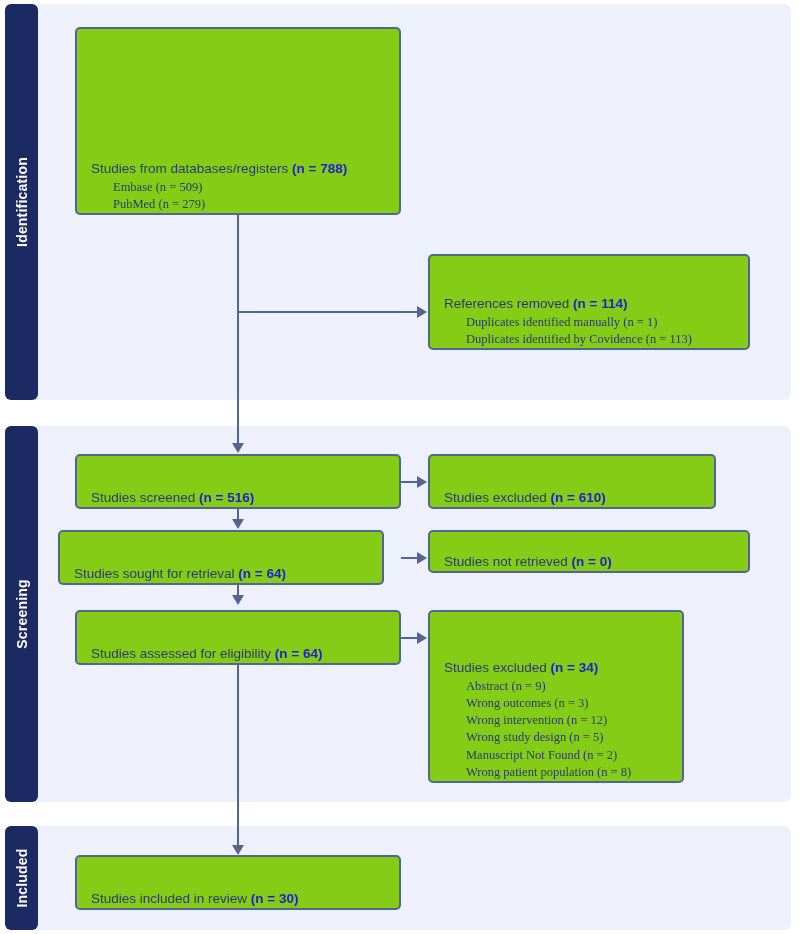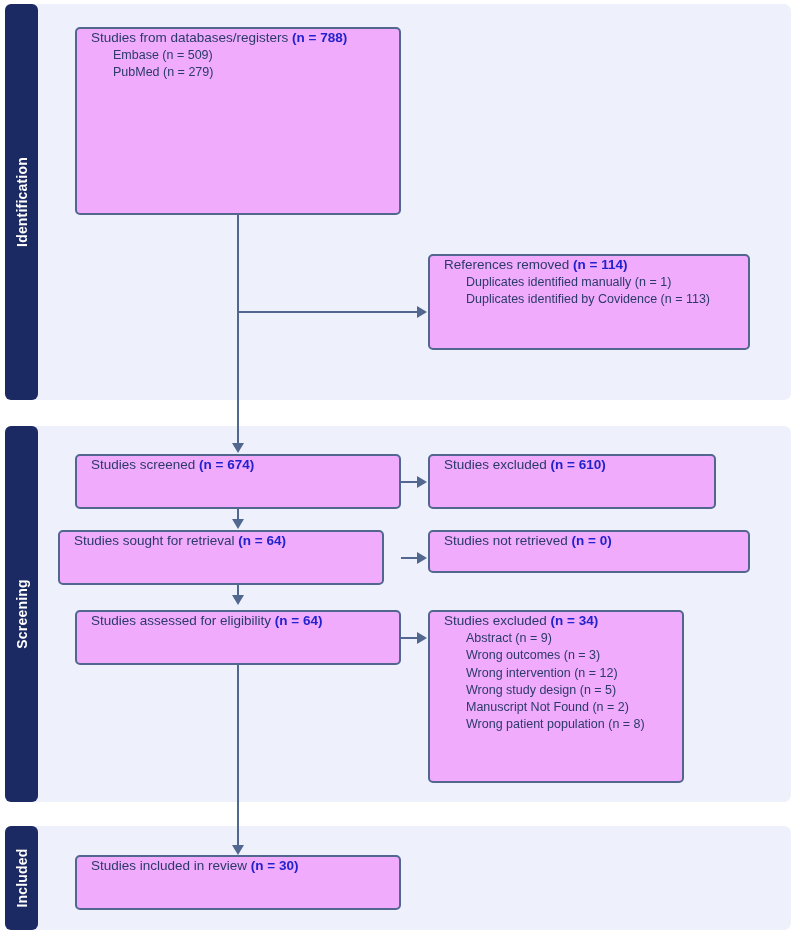--- a/index.html
+++ b/index.html
@@ -37,26 +37,26 @@
     font-weight: bold;
     font-size: 14px;
     letter-spacing: 0.2px;
     white-space: nowrap;
     transform: rotate(-90deg);
   }
 
   
   .flow-box {
     position: absolute;
-    background: #f0abfc;
+    background: #84cc16;
     border: 2px solid #51678f;
     border-radius: 5px;
     box-sizing: border-box;
     display: flex;
-    align-items: flex-start;
+    align-items: flex-end;
   }
   .box-inner {
     padding: 0 14px;
     width: 100%;
     box-sizing: border-box;
   }
   .box-line {
     font-size: 13.5px;
     color: #2b3a68;
     line-height: 1.34;
@@ -65,20 +65,21 @@
   .box-line .count {
     color: #2222cc;
     font-weight: bold;
   }
   .sub-line {
     font-size: 12.5px;
     color: #2b3a68;
     line-height: 1.38;
     padding-left: 22px;
     white-space: nowrap;
+    font-family: Liberation Serif, serif;
   }
 
   
   .conn {
     position: absolute;
     background: #51678f;
   }
   .conn-v { width: 2px; }
   .conn-h { height: 2px; }
 
@@ -155,21 +156,21 @@
   <div class="flow-box" style="left:428px; top:254px; width:322px; height:96px;">
     <div class="box-inner">
       <div class="box-line"><span>References removed </span><span class="count">(n = 114)</span></div>
       <div class="sub-line">Duplicates identified manually (n = 1)</div>
       <div class="sub-line">Duplicates identified by Covidence (n = 113)</div>
     </div>
   </div>
 
   <div class="flow-box" style="left:75px; top:454px; width:326px; height:55px;">
     <div class="box-inner">
-      <div class="box-line"><span>Studies screened </span><span class="count">(n = 674)</span></div>
+      <div class="box-line"><span>Studies screened </span><span class="count">(n = 516)</span></div>
     </div>
   </div>
 
   <div class="flow-box" style="left:428px; top:454px; width:288px; height:55px;">
     <div class="box-inner">
       <div class="box-line"><span>Studies excluded </span><span class="count">(n = 610)</span></div>
     </div>
   </div>
 
   <div class="flow-box" style="left:58px; top:530px; width:326px; height:55px;">

